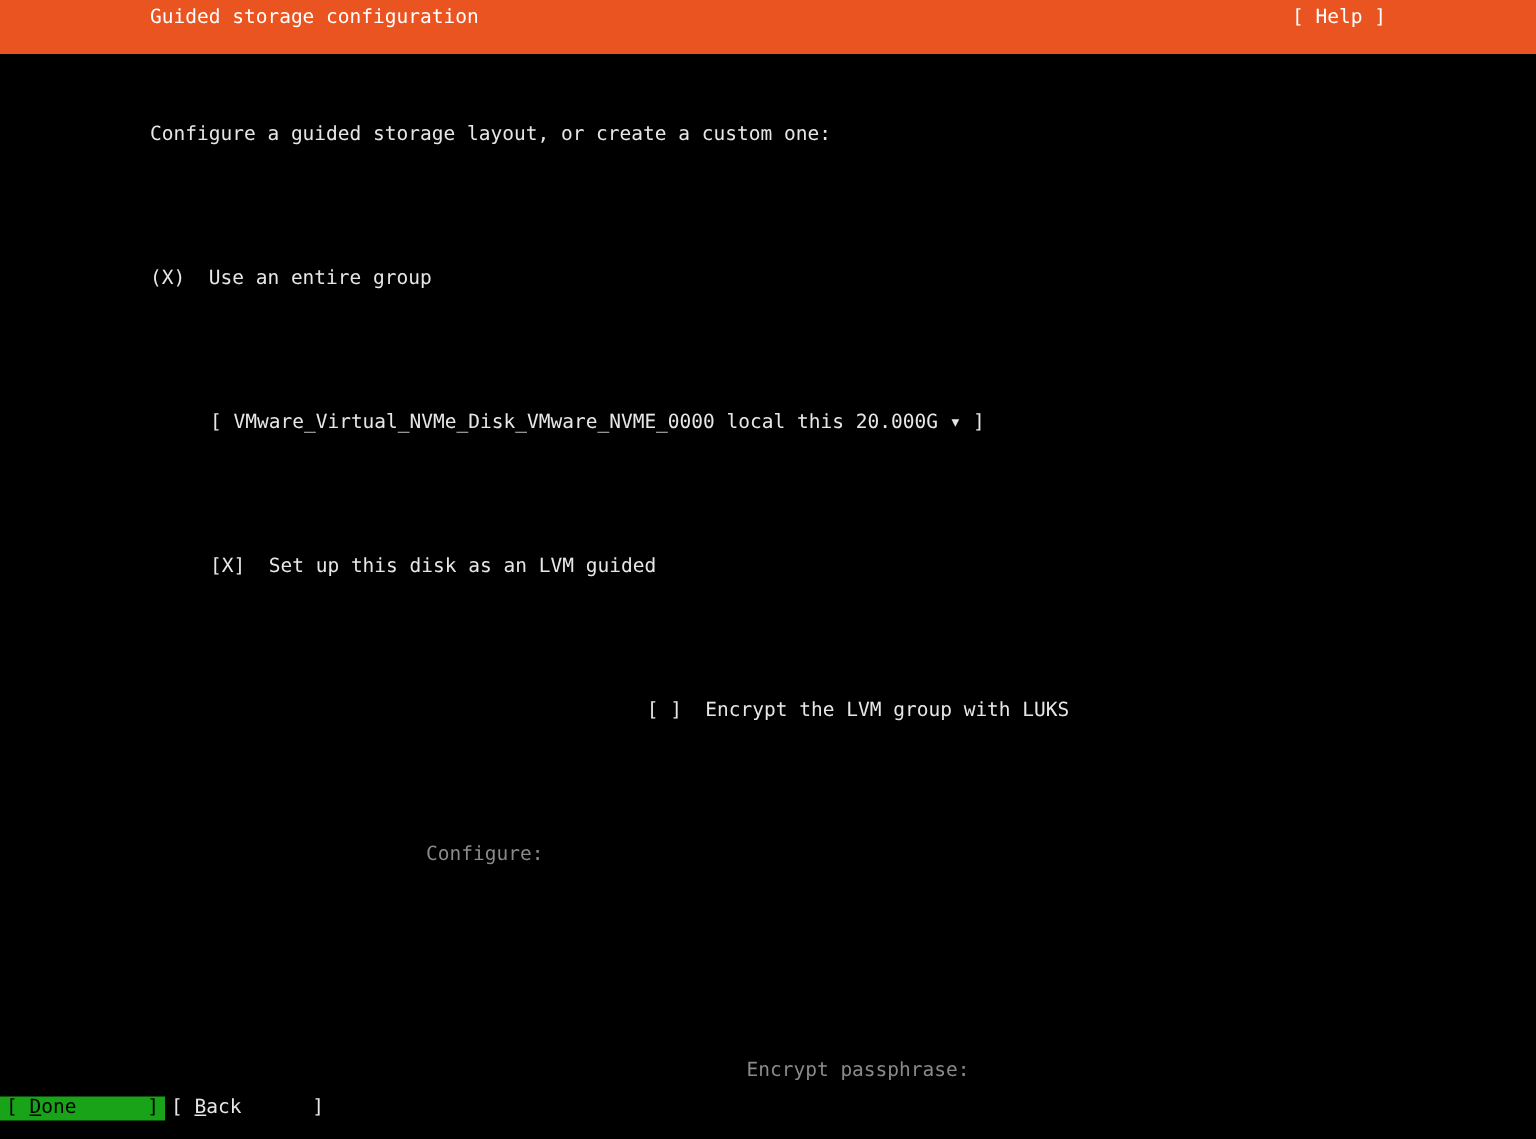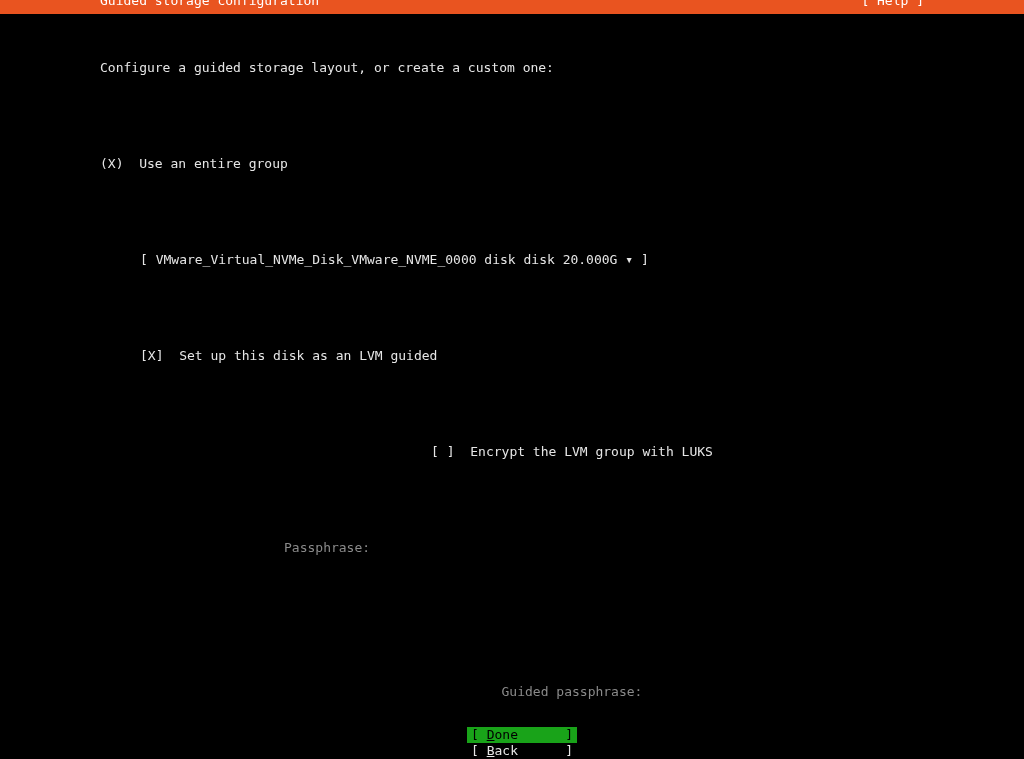--- a/index.html
+++ b/index.html
@@ -24,21 +24,21 @@
     overflow: hidden;
   }
   .screen {
     position: relative;
     width: 1024px;
     height: 759px;
   }
   .titlebar {
     background: var(--orange);
     color: #ffffff;
-    height: 14px;
+    height: 36px;
     display: flex;
     justify-content: space-between;
     align-items: center;
     padding: 0 calc(var(--cell)*12.5) 13px calc(var(--cell)*12.5);
     font-size: 13px;
     gap: 32px;
   }
   .content {
     padding: 14px calc(var(--cell)*12.5) 0 calc(var(--cell)*12.5);
     white-space: pre;
@@ -47,26 +47,25 @@
   .gap { height: var(--lh); }
   .ind1 { padding-left: calc(var(--cell)*5); }
   .ind3 { padding-left: calc(var(--cell)*15); text-align: center; }
   .ind4 { padding-left: calc(var(--cell)*23); }
   .dim { color: var(--fg-dim); }
   .u { text-decoration: underline; }
 
   .footer {
     position: absolute;
     left: 0; right: 0;
-    bottom: 0;
+    bottom: 12px;
     display: flex;
-    flex-direction: column;
+    flex-direction: row;
     align-items: center;
     padding-bottom: 0px;
-    margin-left: 20px;
   }
   .btn {
     width: 110px;
     height: var(--lh);
     text-align: left;
     padding: 0 4px;
     display: flex;
     justify-content: space-between;
   }
   .btn-done {
@@ -82,30 +81,30 @@
   <div class="titlebar">
     <span>Guided storage configuration</span>
     <span>[ Help ]</span>
   </div>
 
   <div class="content">
     <div class="row">Configure a guided storage layout, or create a custom one:</div>
     <div class="gap"></div>
     <div class="row">(X)  Use an entire group</div>
     <div class="gap"></div>
-    <div class="row ind1">[ VMware_Virtual_NVMe_Disk_VMware_NVME_0000 disk disk 20.000G ▾ ]</div>
+    <div class="row ind1">[ VMware_Virtual_NVMe_Disk_VMware_NVME_0000 local this 20.000G ▾ ]</div>
     <div class="gap"></div>
     <div class="row ind1">[X]  Set up this disk as an LVM guided</div>
     <div class="gap"></div>
     <div class="row ind3">[ ]  Encrypt the LVM group with LUKS</div>
     <div class="gap"></div>
-    <div class="row ind4 dim">Passphrase:</div>
+    <div class="row ind4 dim">Configure:</div>
     <div class="gap"></div>
     <div class="gap"></div>
-    <div class="row ind3 dim">Guided passphrase:</div>
+    <div class="row ind3 dim">Encrypt passphrase:</div>
     <div class="gap"></div>
     
     
     
     
     
     
   </div>
 
   <div class="footer">

